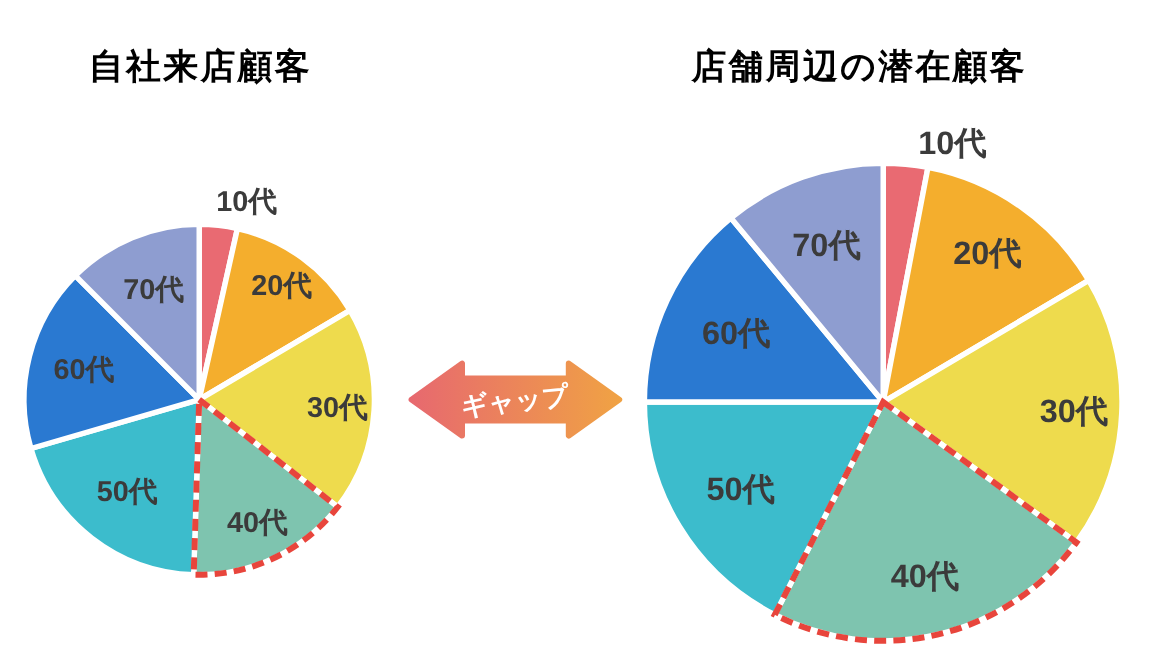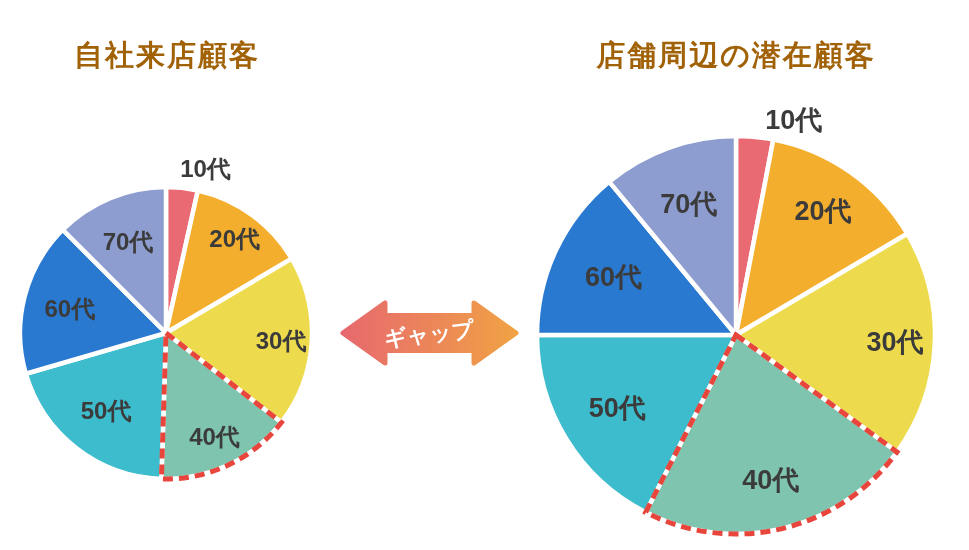--- a/index.html
+++ b/index.html
@@ -9,28 +9,28 @@
     width: 969px;
     height: 550px;
     background: #ffffff;
     overflow: hidden;
   }
   .chart-title {
     position: absolute;
     top: 36px;
     font-size: 29px;
     font-weight: bold;
-    color: #a16207;
+    color: #000000;
     letter-spacing: 2px;
     text-align: center;
     white-space: nowrap;
     font-family: Liberation Mono, monospace;
   }
   .chart-title.left  { left: 0;     width: 334px; }
-  .chart-title.right { left: 520px; width: 432px; }
+  .chart-title.right { left: 500px; width: 432px; }
   svg.layer {
     position: absolute;
     left: 0; top: 0;
   }
   .slice-label {
     font-family: "Liberation Sans", "DejaVu Sans", sans-serif;
     font-weight: bold;
     fill: #3B3B3B;
     text-anchor: middle;
     dominant-baseline: central;

